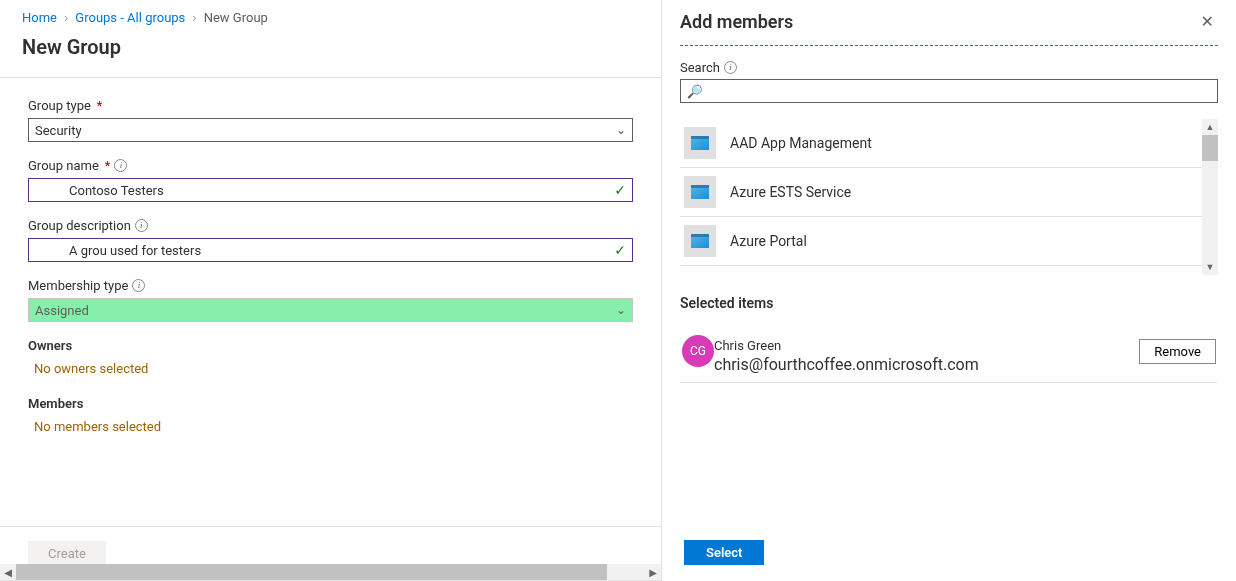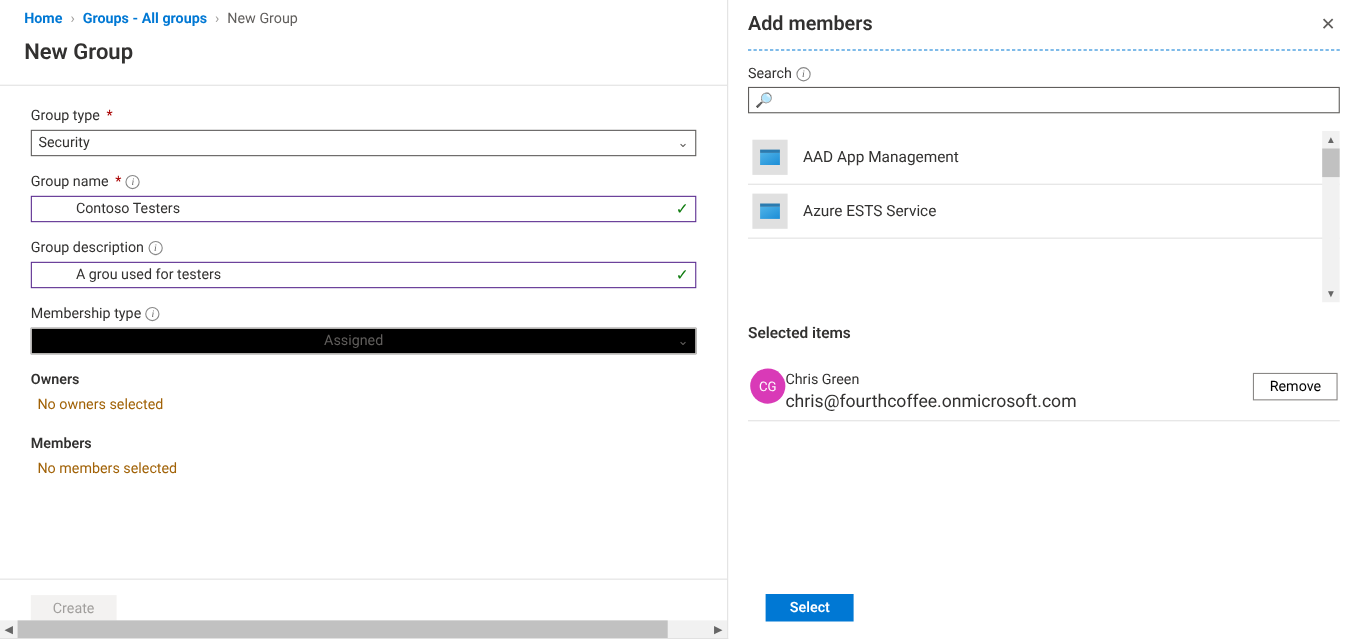--- a/index.html
+++ b/index.html
@@ -25,21 +25,21 @@
     border-top: none;
     display: flex;
     flex-direction: column;
     position: relative;
   }
   .breadcrumb {
     padding: 10px 22px 6px 22px;
     font-size: 13px;
     color: #605e5c;
   }
-  .breadcrumb a { color: #0078d4; text-decoration: none; font-weight: bold; }
+  .breadcrumb a { color: #0078d4; text-decoration: none; }
   .breadcrumb .sep { color: #a19f9d; margin: 0 4px; }
   .page-title {
     padding: 4px 22px 18px 22px;
     font-size: 20px;
     font-weight: 600;
   }
   .form-area {
     border-top: 1px solid #e1e1e1;
     padding: 20px 28px 0 28px;
     flex: 1;
@@ -70,21 +70,21 @@
     height: 24px;
     border: 1px solid #605e5c;
     padding: 0 24px 0 6px;
     font: inherit;
     background: #fff;
     position: relative;
     display: flex;
     align-items: center;
   }
   .control.valid { border-color: #5c2e91; padding-left: 40px; }
-  .control.disabled { background: #000000; border-color: #c8c6c4; color: #605e5c; justify-content: center; }
+  .control.disabled { background: #86efac; border-color: #c8c6c4; color: #605e5c; }
   .control .chev {
     position: absolute; right: 6px; top: 50%; transform: translateY(-50%);
     font-size: 12px; color: #605e5c;
     pointer-events: none;
   }
   .control .check {
     position: absolute; right: 6px; top: 50%; transform: translateY(-50%);
     color: #107c10; font-size: 14px;
     pointer-events: none;
   }
@@ -202,21 +202,21 @@
     font-size:12px;
   }
   .sel-info { flex:1; line-height:1.3;}
   .sel-info .n { font-size:13px;margin-top:11px; }
   .sel-info .e { font-size:16px; color:#323130;}
   .remove-btn {
     background:#fff; border:1px solid #8a8886;
     padding: 4px 14px; font:inherit; cursor:pointer;
   }
   .right-footer {
-    position:absolute; left:34px; bottom:16px;
+    position:absolute; left:22px; bottom:16px;
   }
   .select-btn {
     background:#0078d4; color:#fff; border:none;
     padding:5px 22px; font:inherit; font-weight:600; cursor:pointer;
   }
 </style>
 </head>
 <body>
 
 <div class="app">
@@ -328,20 +328,26 @@
             <div class="inner"></div>
           </div>
         <div class="result-name">AAD App Management</div>
       </div>
       <div class="result-row">
         <div class="app-icon">
             <div class="inner"></div>
           </div>
         <div class="result-name">Azure ESTS Service</div>
       </div>
+      <div class="result-row">
+        <div class="app-icon">
+            <div class="inner"></div>
+          </div>
+        <div class="result-name">Azure Portal</div>
+      </div>
       <div class="vscroll">
         <div class="varrow">▲</div>
         <div class="vtrack">
             <div class="vthumb"></div>
           </div>
         <div class="varrow">▼</div>
       </div>
     </div>
 
     <div class="sel-heading">Selected items</div>

